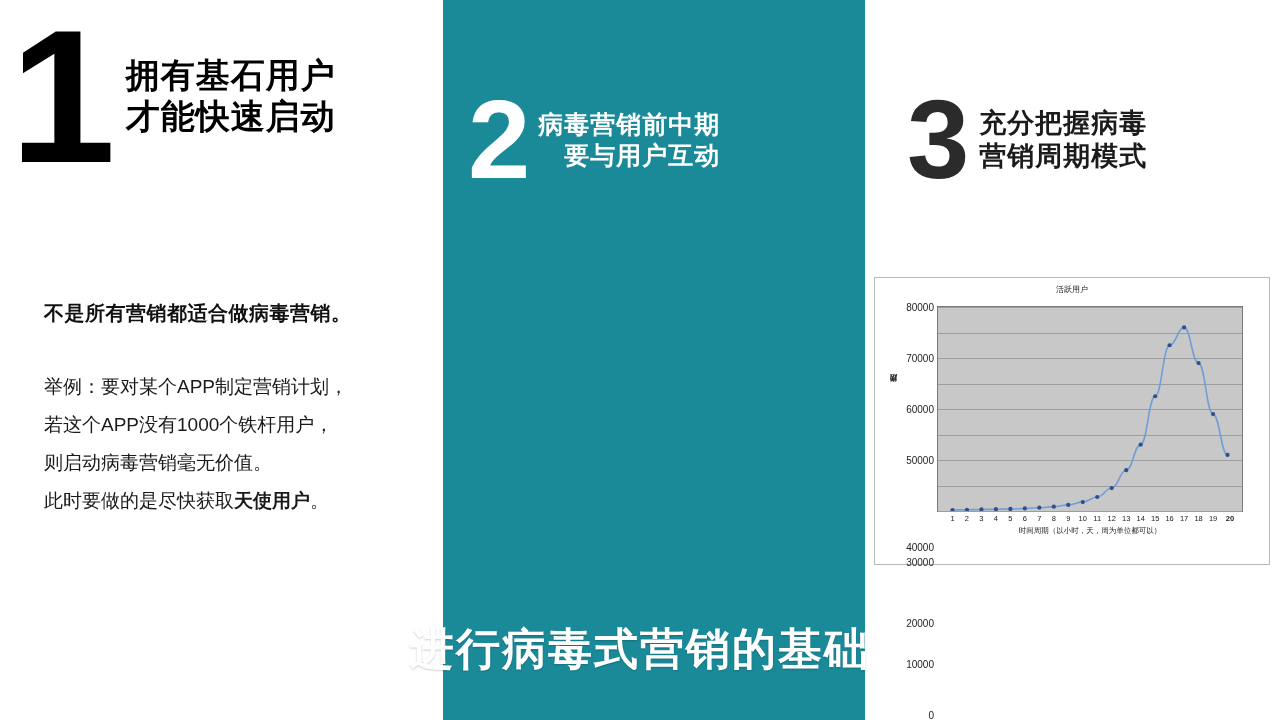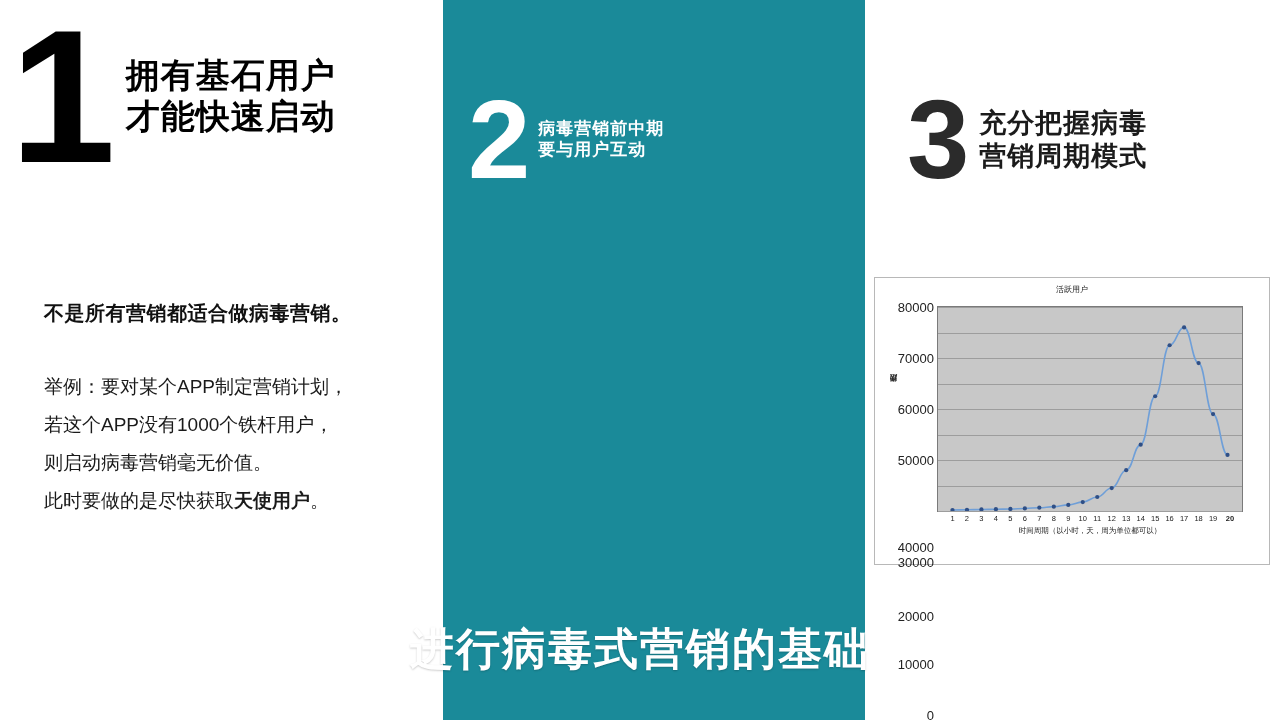--- a/index.html
+++ b/index.html
@@ -64,24 +64,24 @@
     font-weight: bold;
     line-height: 1.22;
   }
   .headtext1 {
     font-size: 34px;
     color: #000000;
     margin-left: 14px;
     letter-spacing: 1px;
   }
   .headtext2 {
-    font-size: 17px;
+    font-size: 25px;
     color: #ffffff;
     margin-left: 12px;
-    text-align: left;
+    text-align: right;
     letter-spacing: 1px;
   }
   .headtext3 {
     font-size: 27px;
     color: #1b1b1b;
     margin-left: 14px;
     letter-spacing: 1px;
   }
 
   
@@ -157,21 +157,21 @@
     left: 0;
     width: 100%;
     height: 1px;
     background: #9d9d9d;
   }
   .ylab {
     position: absolute;
     right: 100%;
     margin-right: 4px;
     transform: translateY(-50%);
-    font-size: 13px;
+    font-size: 10px;
     color: #222;
     white-space: nowrap;
   }
   .xlab {
     position: absolute;
     top: 100%;
     margin-top: 3px;
     transform: translateX(-50%);
     font-size: 7.5px;
     color: #222;
@@ -276,21 +276,21 @@
     <div class="chart-title">活跃用户</div>
     <div class="yaxis-title">活跃用户</div>
     <div class="plot" id="plot">
         <div class="gridline" style="top: 204px;">
           <div class="ylab" style="top: 204px;">0</div>
         </div>
         <div class="gridline" style="top: 178.5px;">
           <div class="ylab" style="top: 178.5px;">10000</div>
         </div>
         <div class="gridline" style="top: 153px;">
-          <div class="ylab" style="top: 156px;">20000</div>
+          <div class="ylab" style="top: 163px;">20000</div>
         </div>
         <div class="gridline" style="top: 127.5px;">
           <div class="ylab" style="top: 127.5px;">30000</div>
         </div>
         <div class="gridline" style="top: 102px;">
           <div class="ylab" style="top: 102px; margin-top: 36px;">40000</div>
         </div>
         <div class="gridline" style="top: 76.5px;">
           <div class="ylab" style="top: 76.5px;">50000</div>
         </div>

